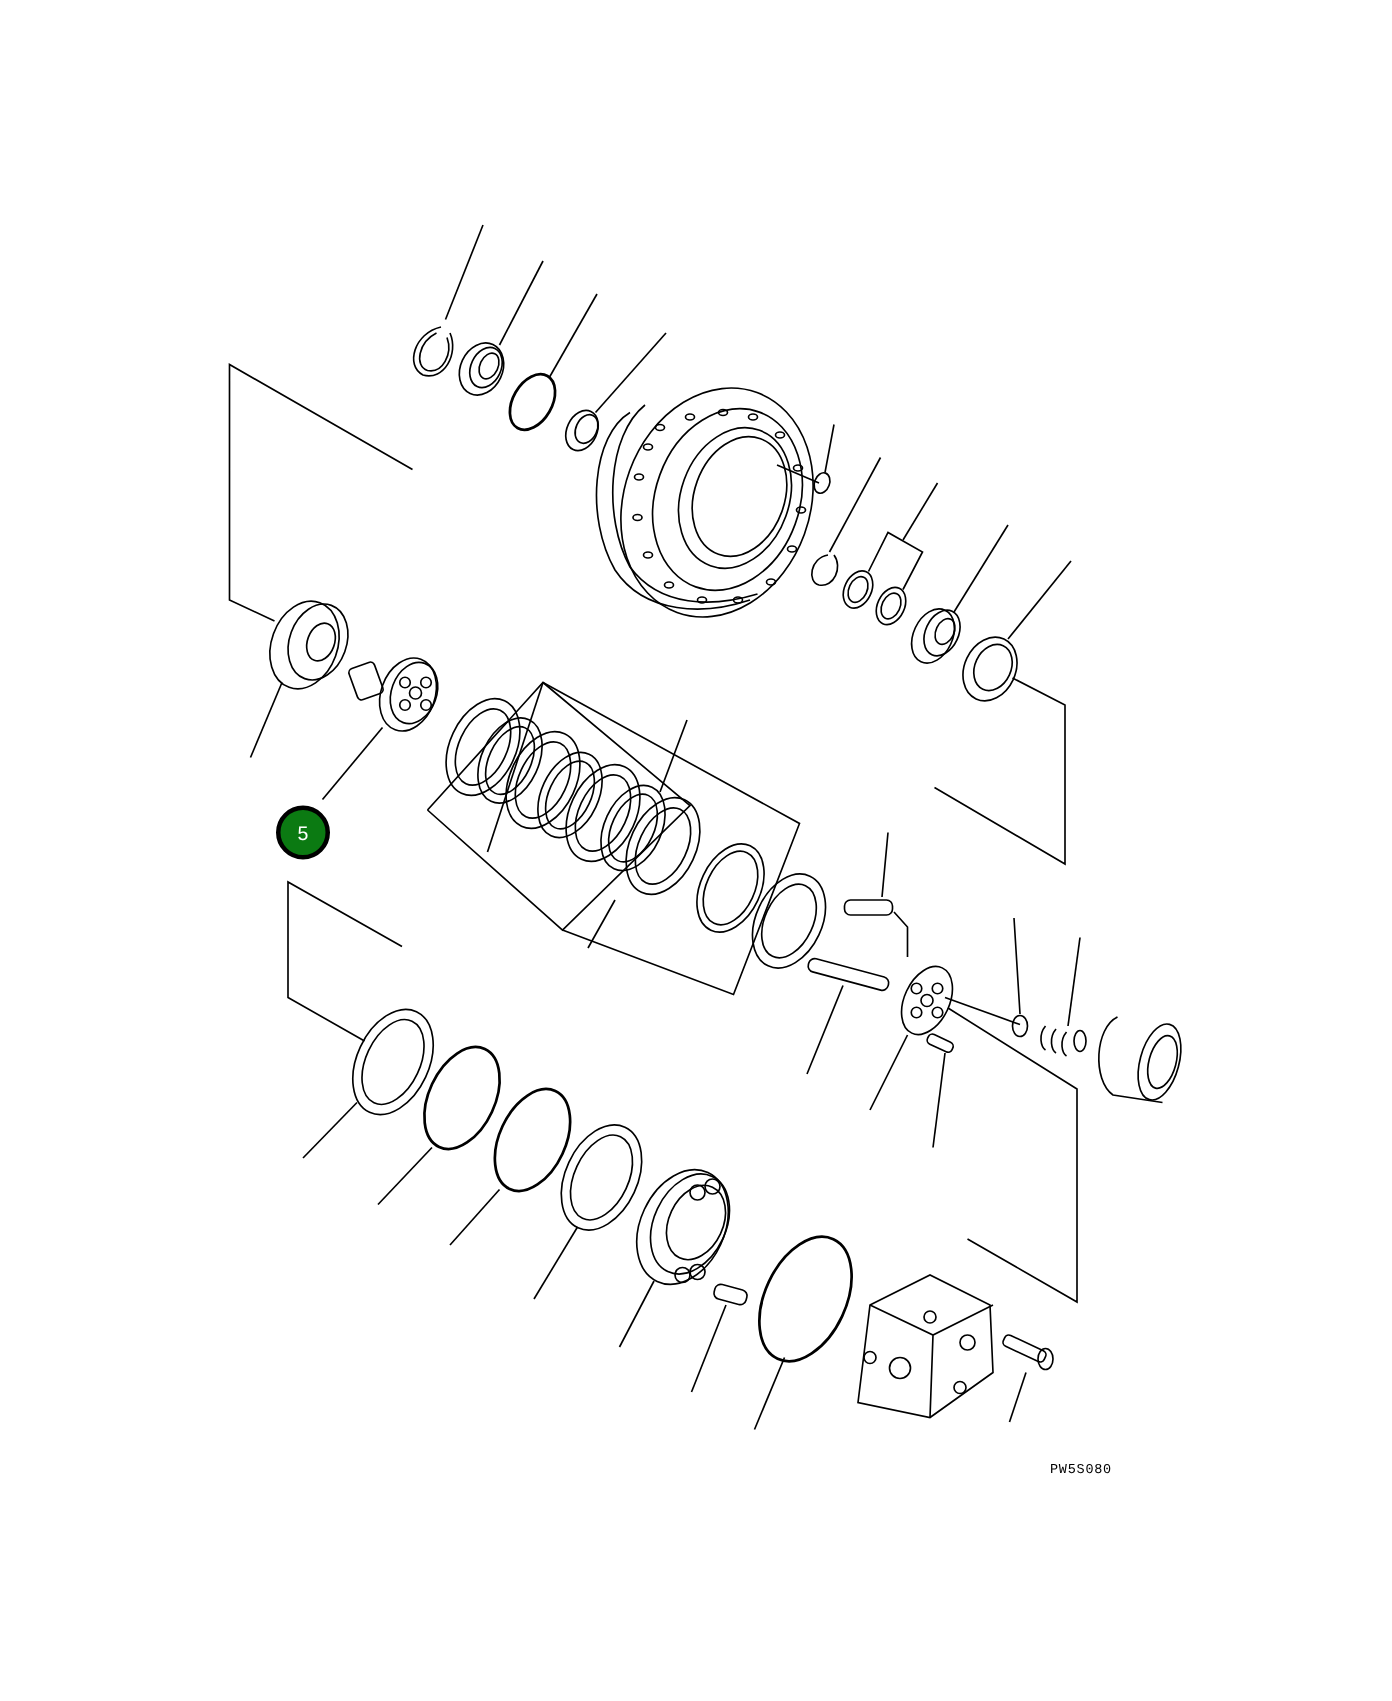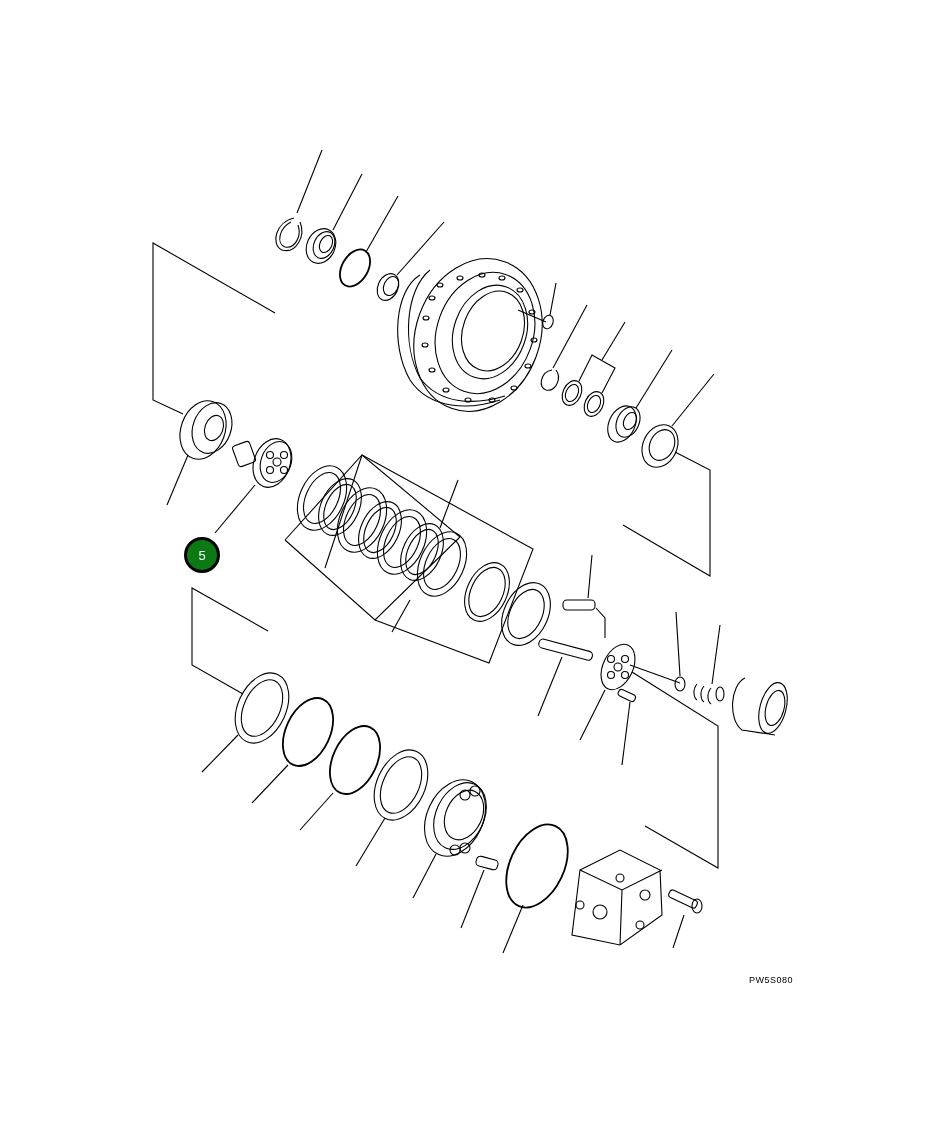--- a/index.html
+++ b/index.html
@@ -5,21 +5,21 @@
     html, body { margin: 0; padding: 0; background: #ffffff; }
     body { width: 928px; height: 1134px; position: relative; overflow: hidden;
            font-family: "DejaVu Sans", sans-serif; }
     #diagram { position: absolute; left: 0; top: 0; width: 928px; height: 1134px; }
     #diagram .ln { stroke: #000; stroke-width: 1.1; fill: none; }
     #diagram .lnb { stroke: #000; stroke-width: 1.8; fill: none; }
     .callout { position: absolute; width: 36px; height: 36px; border-radius: 50%;
                background: #0b7a12; border: 3px solid #000; box-sizing: border-box;
                color: #ffffff; font-family: "Liberation Sans", sans-serif; font-size: 13px;
                display: flex; align-items: center; justify-content: center; cursor: pointer; }
-    .figcode { position: absolute; left: 749px; top: 975px; font-family: Liberation Sans, sans-serif;
+    .figcode { position: absolute; left: 700px; top: 975px; font-family: Liberation Mono, monospace;
                font-size: 9px; letter-spacing: 0.5px; color: #000; }
   </style>
 </head>
 <body>
 
 <svg id="diagram" viewBox="0 0 928 1134" xmlns="http://www.w3.org/2000/svg">
 
   <g>
     <path class="ln" d="M294 218 C276 222 270 244 282 250 C296 254 306 236 300 222"></path>
     <path class="ln" d="M291 222 C279 228 276 244 285 247 C295 249 302 236 298 225"></path>

